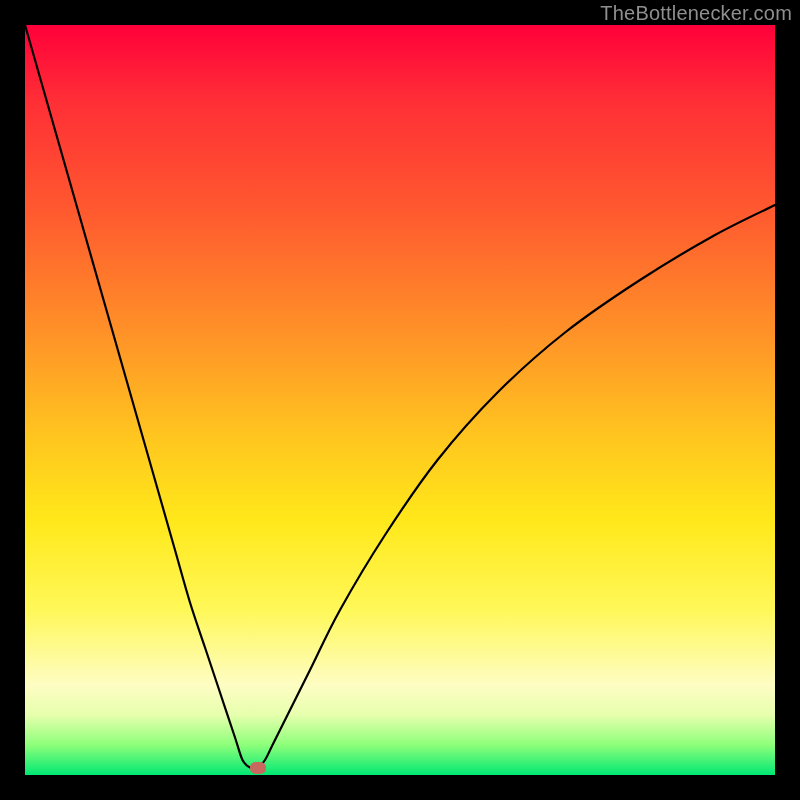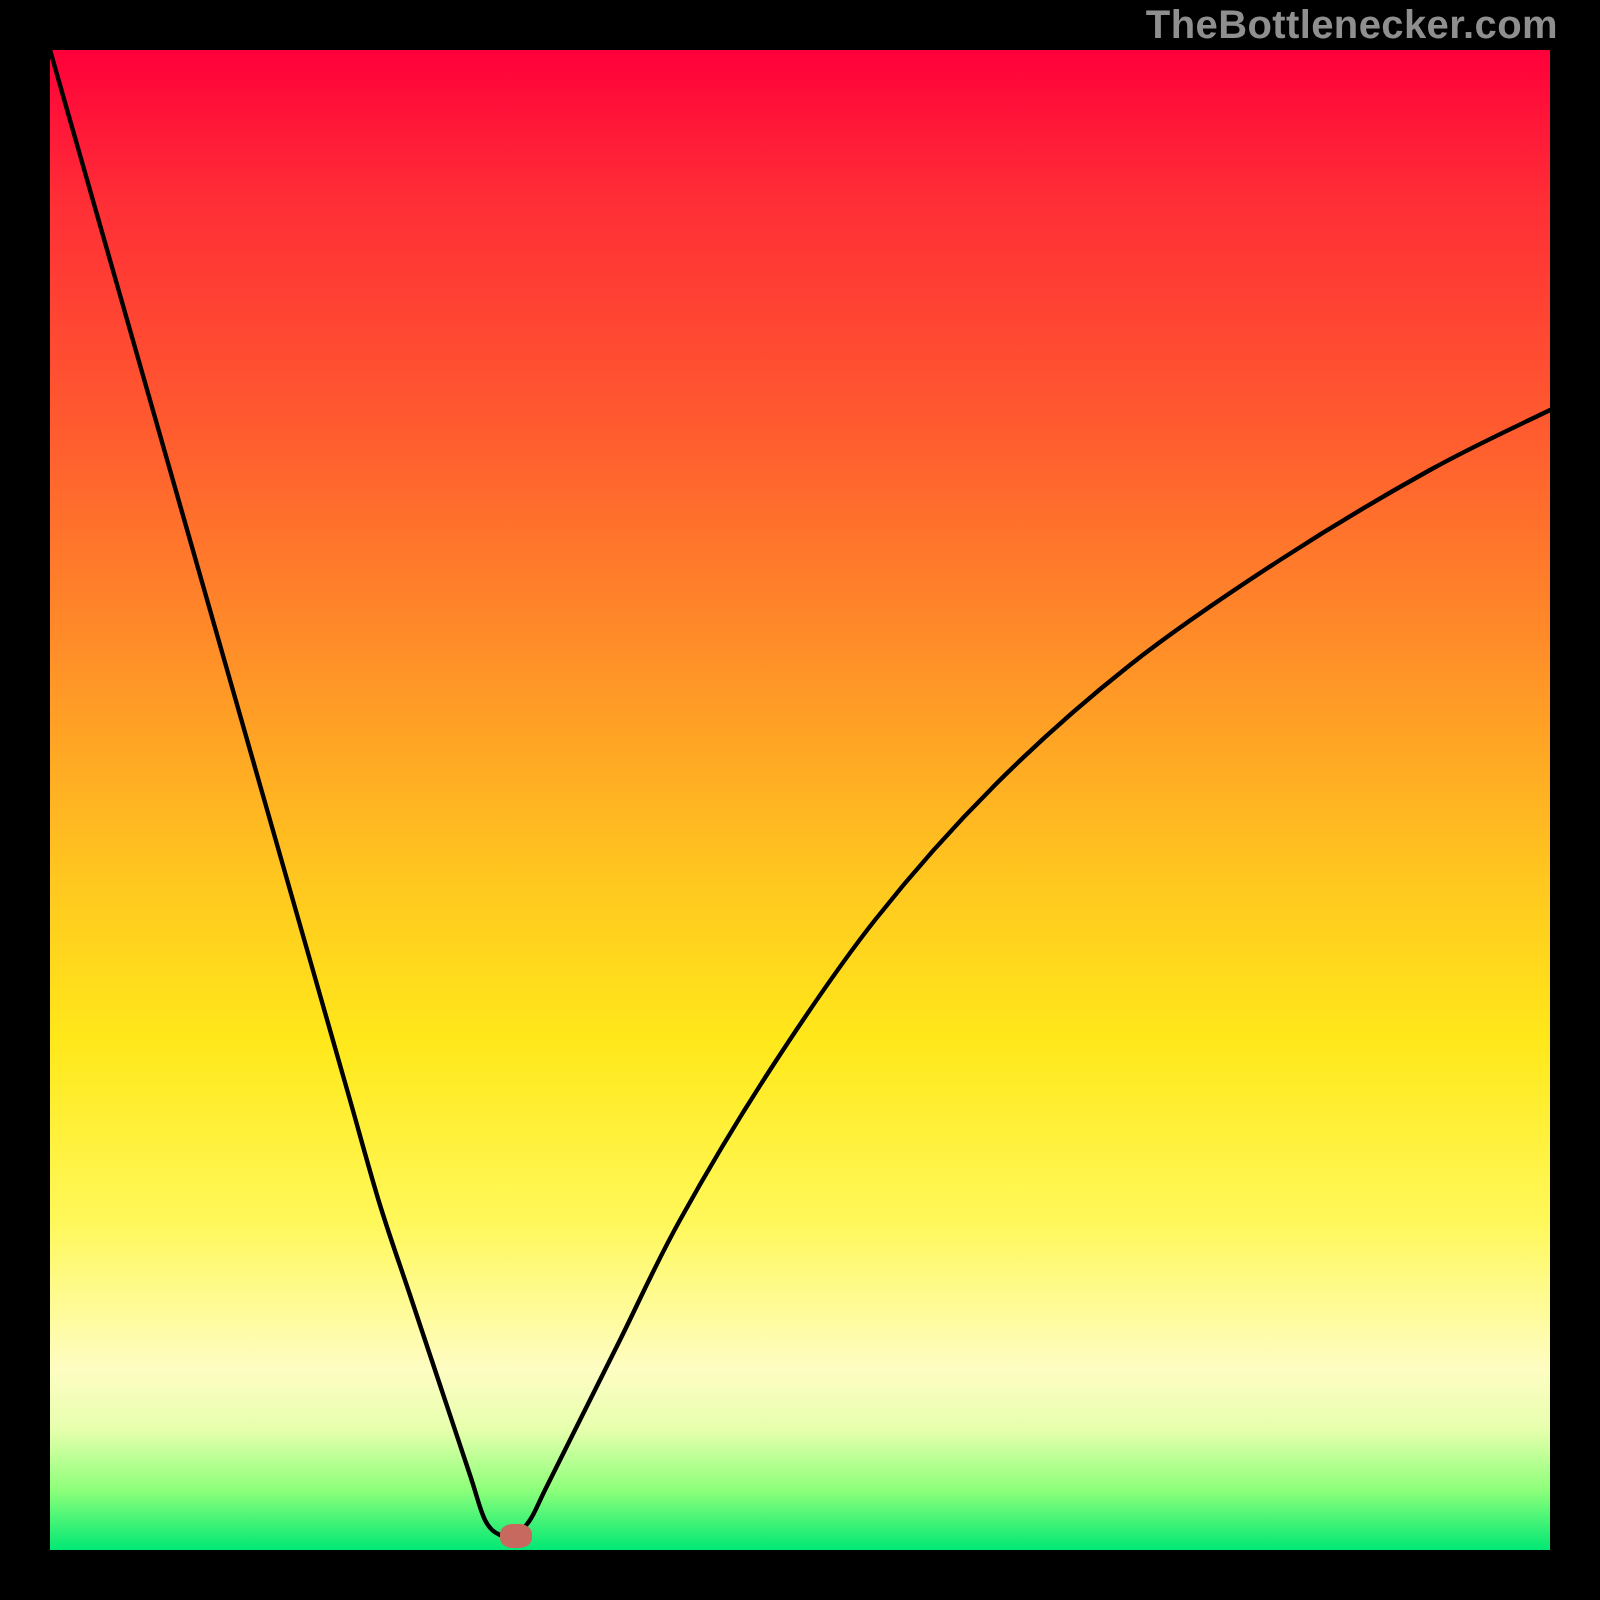--- a/index.html
+++ b/index.html
@@ -56,25 +56,25 @@
     width: 16px;
     height: 12px;
     background: #c7695e;
     border-radius: 6px / 5px;
     transform: translate(-50%, -50%);
     pointer-events: none;
   }
   .watermark {
     position: absolute;
     top: 2px;
-    right: 21px;
+    right: 8px;
     color: #8f8f8f;
     font-size: 20px;
     letter-spacing: 0.2px;
-    font-weight: 700;
+    font-weight: 400;
     user-select: none;
     text-align: center;
   }
 </style>
 </head>
 <body>
 
 <div class="frame">
 
   <div class="watermark">TheBottlenecker.com</div>

